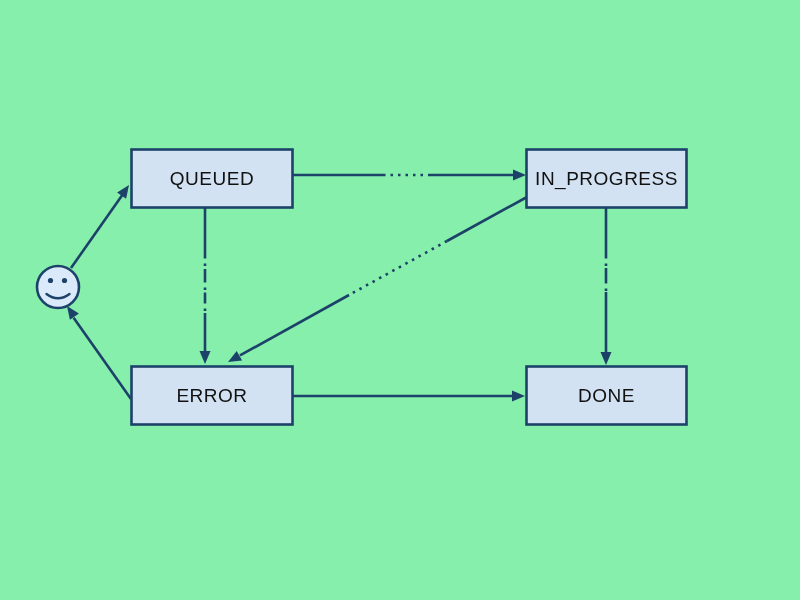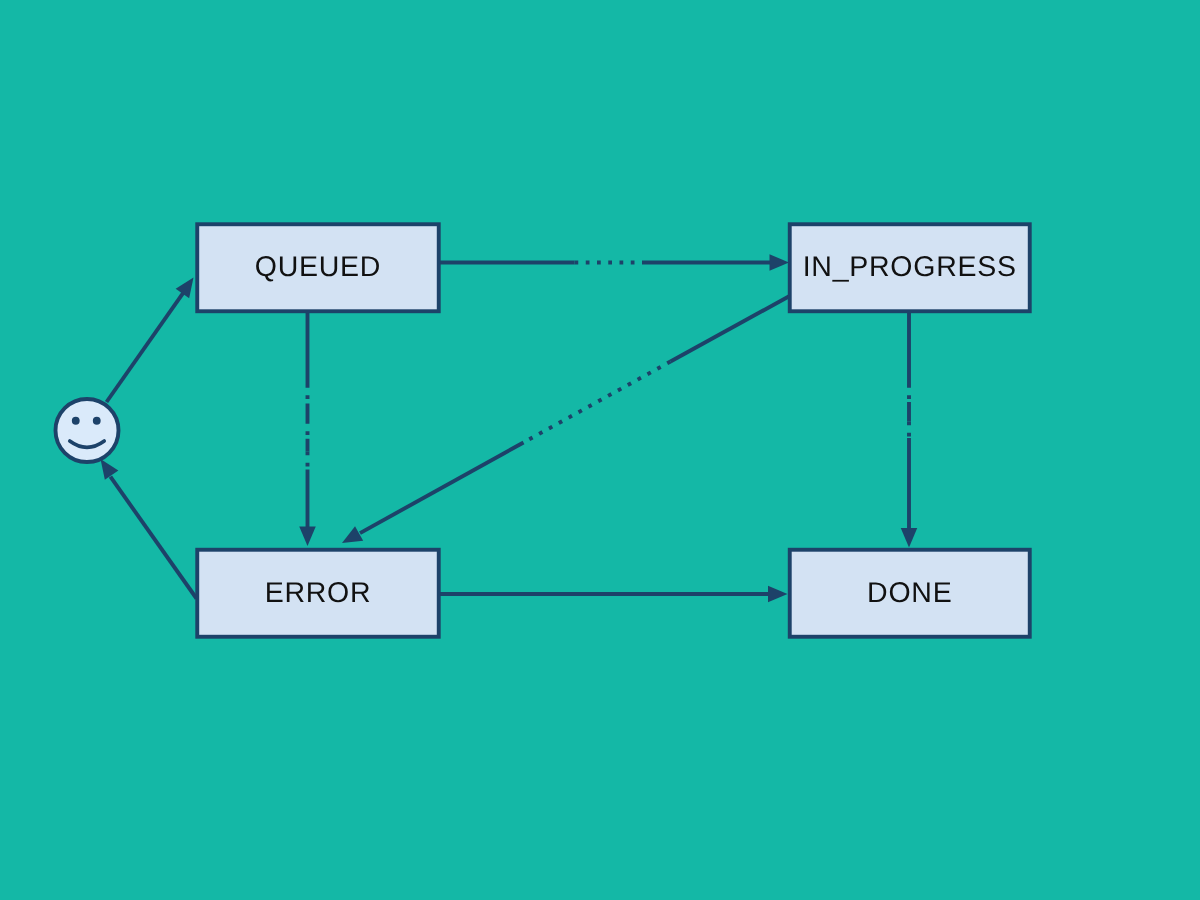--- a/index.html
+++ b/index.html
@@ -8,21 +8,21 @@
     width: 800px;
     height: 600px;
     background: #000000;
     overflow: hidden;
     font-family: "Liberation Sans", "DejaVu Sans", sans-serif;
   }
   .stage {
     position: relative;
     width: 800px;
     height: 600px;
-    background: #14b8a6;
+    background: #86efac;
   }
   svg { display: block; }
   .node-box {
     fill: #d3e2f3;
     stroke: #1d4269;
     stroke-width: 2.6;
   }
   .node-label {
     fill: #111111;
     font-family: "Liberation Sans", "DejaVu Sans", sans-serif;

